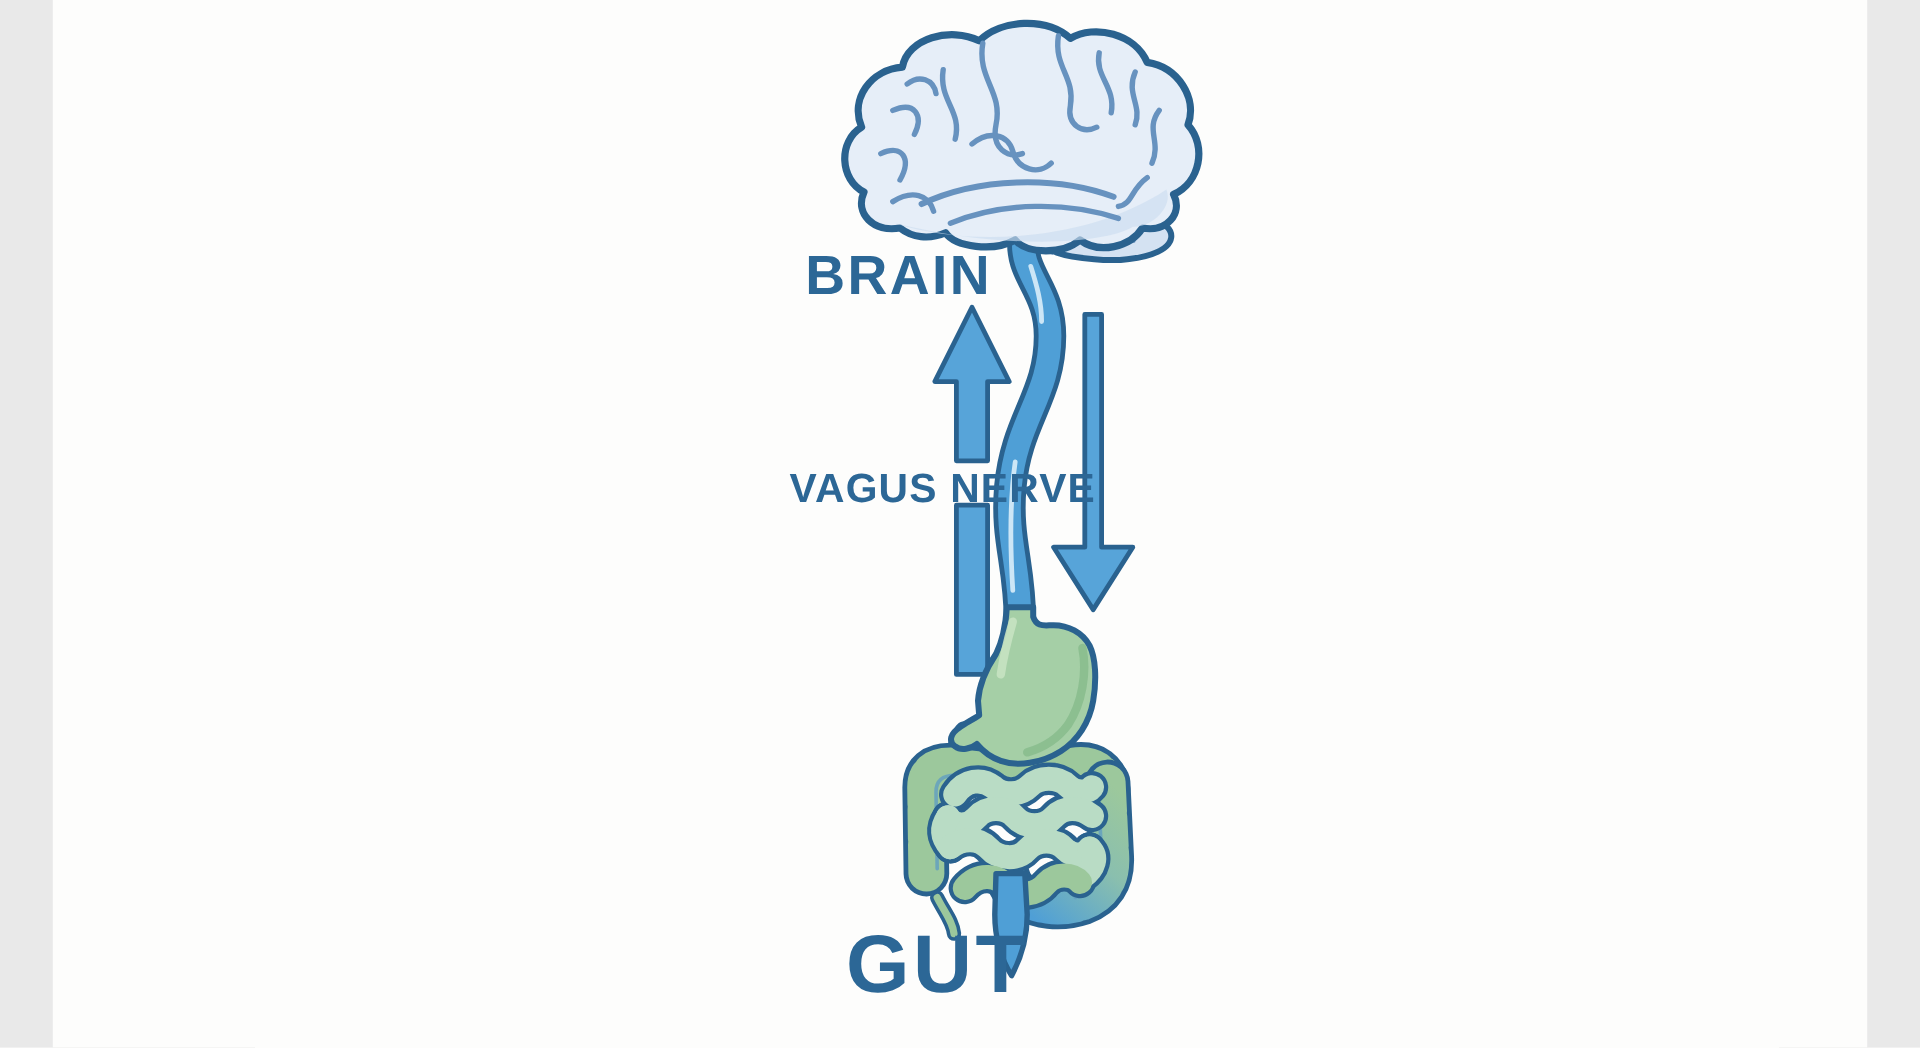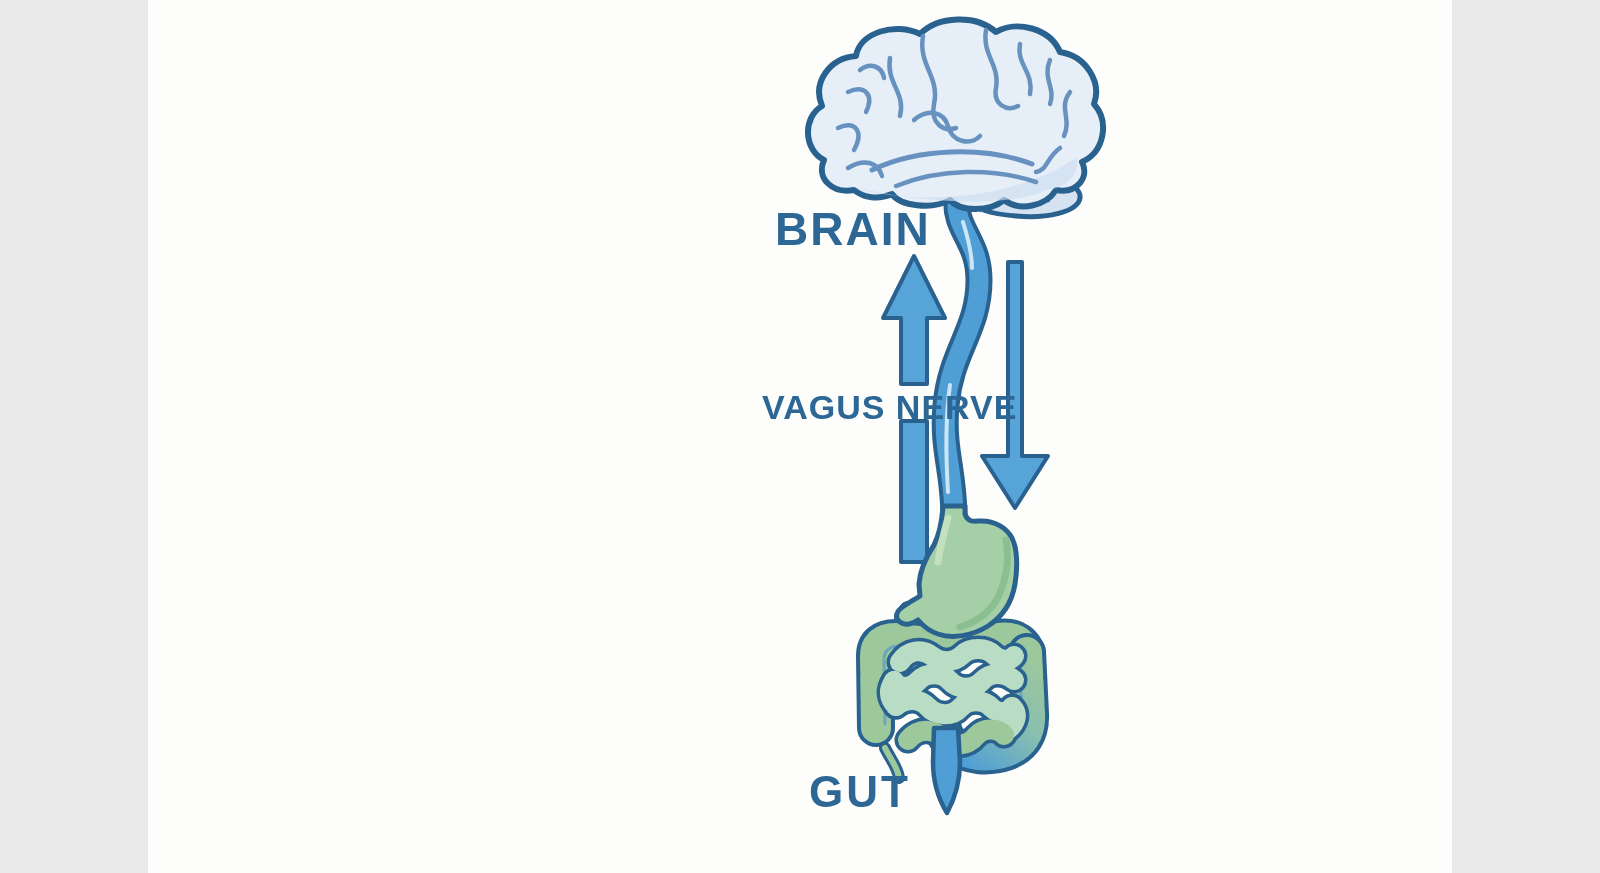--- a/index.html
+++ b/index.html
@@ -17,36 +17,36 @@
     --stomach-light:#c6e2c2;
     --colon-green:#9cc89c;
     --intestine-mint:#b9dcc5;
     --mesentery-teal:#64a0bf;
     --rectum-blue:#4f9fd6;
     --page-bg:#fdfdfc;
   }
   html,body{margin:0;padding:0;}
   body{background:#e9e9e9;font-family:"Liberation Sans",sans-serif;}
   .stage{
-    position:relative;width:1304px;height:873px;margin:0 auto;
+    position:relative;width:1512px;height:873px;margin:0 auto;
     background:var(--page-bg);overflow:hidden;
   }
   svg{position:absolute;left:0;top:0;}
   .lbl{
     position:absolute;
     font-family:"Liberation Sans",sans-serif;
     font-weight:bold;
     color:var(--label-text);
     line-height:1;
     white-space:nowrap;
     user-select:none;
   }
   .lbl-brain{left:627px;top:206px;font-size:46px;letter-spacing:2px;}
   .lbl-vagus{left:614px;top:390px;font-size:34px;letter-spacing:1px;}
-  .lbl-gut{left:661px;top:770px;font-size:44px;letter-spacing:3px;}
+  .lbl-gut{left:661px;top:770px;font-size:68px;letter-spacing:3px;}
 </style>
 </head>
 <body>
 
 <div class="stage">
 
   <svg width="1600" height="873" viewBox="0 0 1600 873">
 
     <defs>
       <linearGradient id="sigGrad" gradientUnits="userSpaceOnUse" x1="884" y1="655" x2="802" y2="752">

